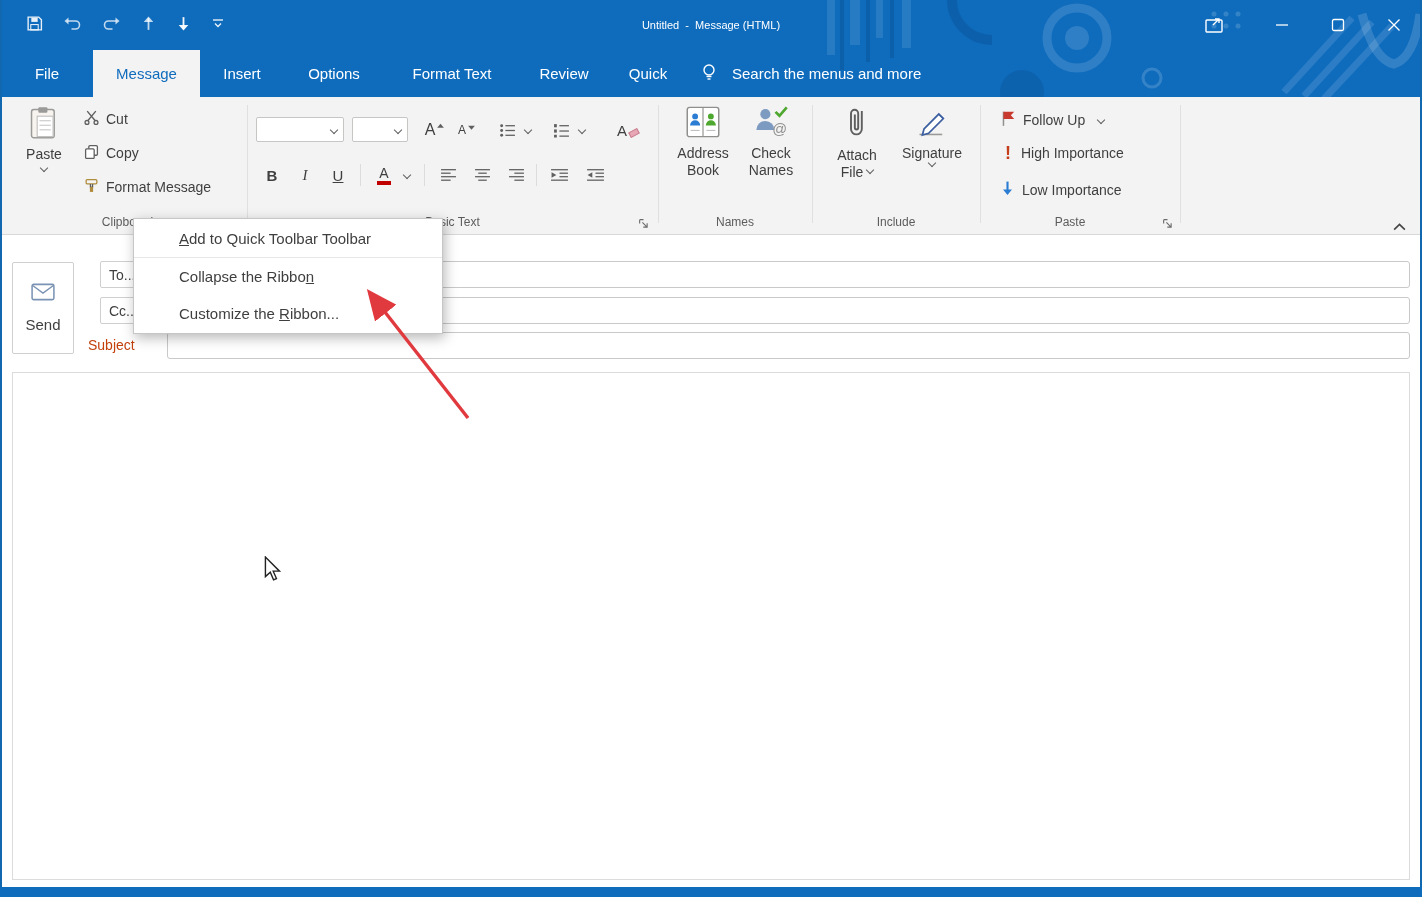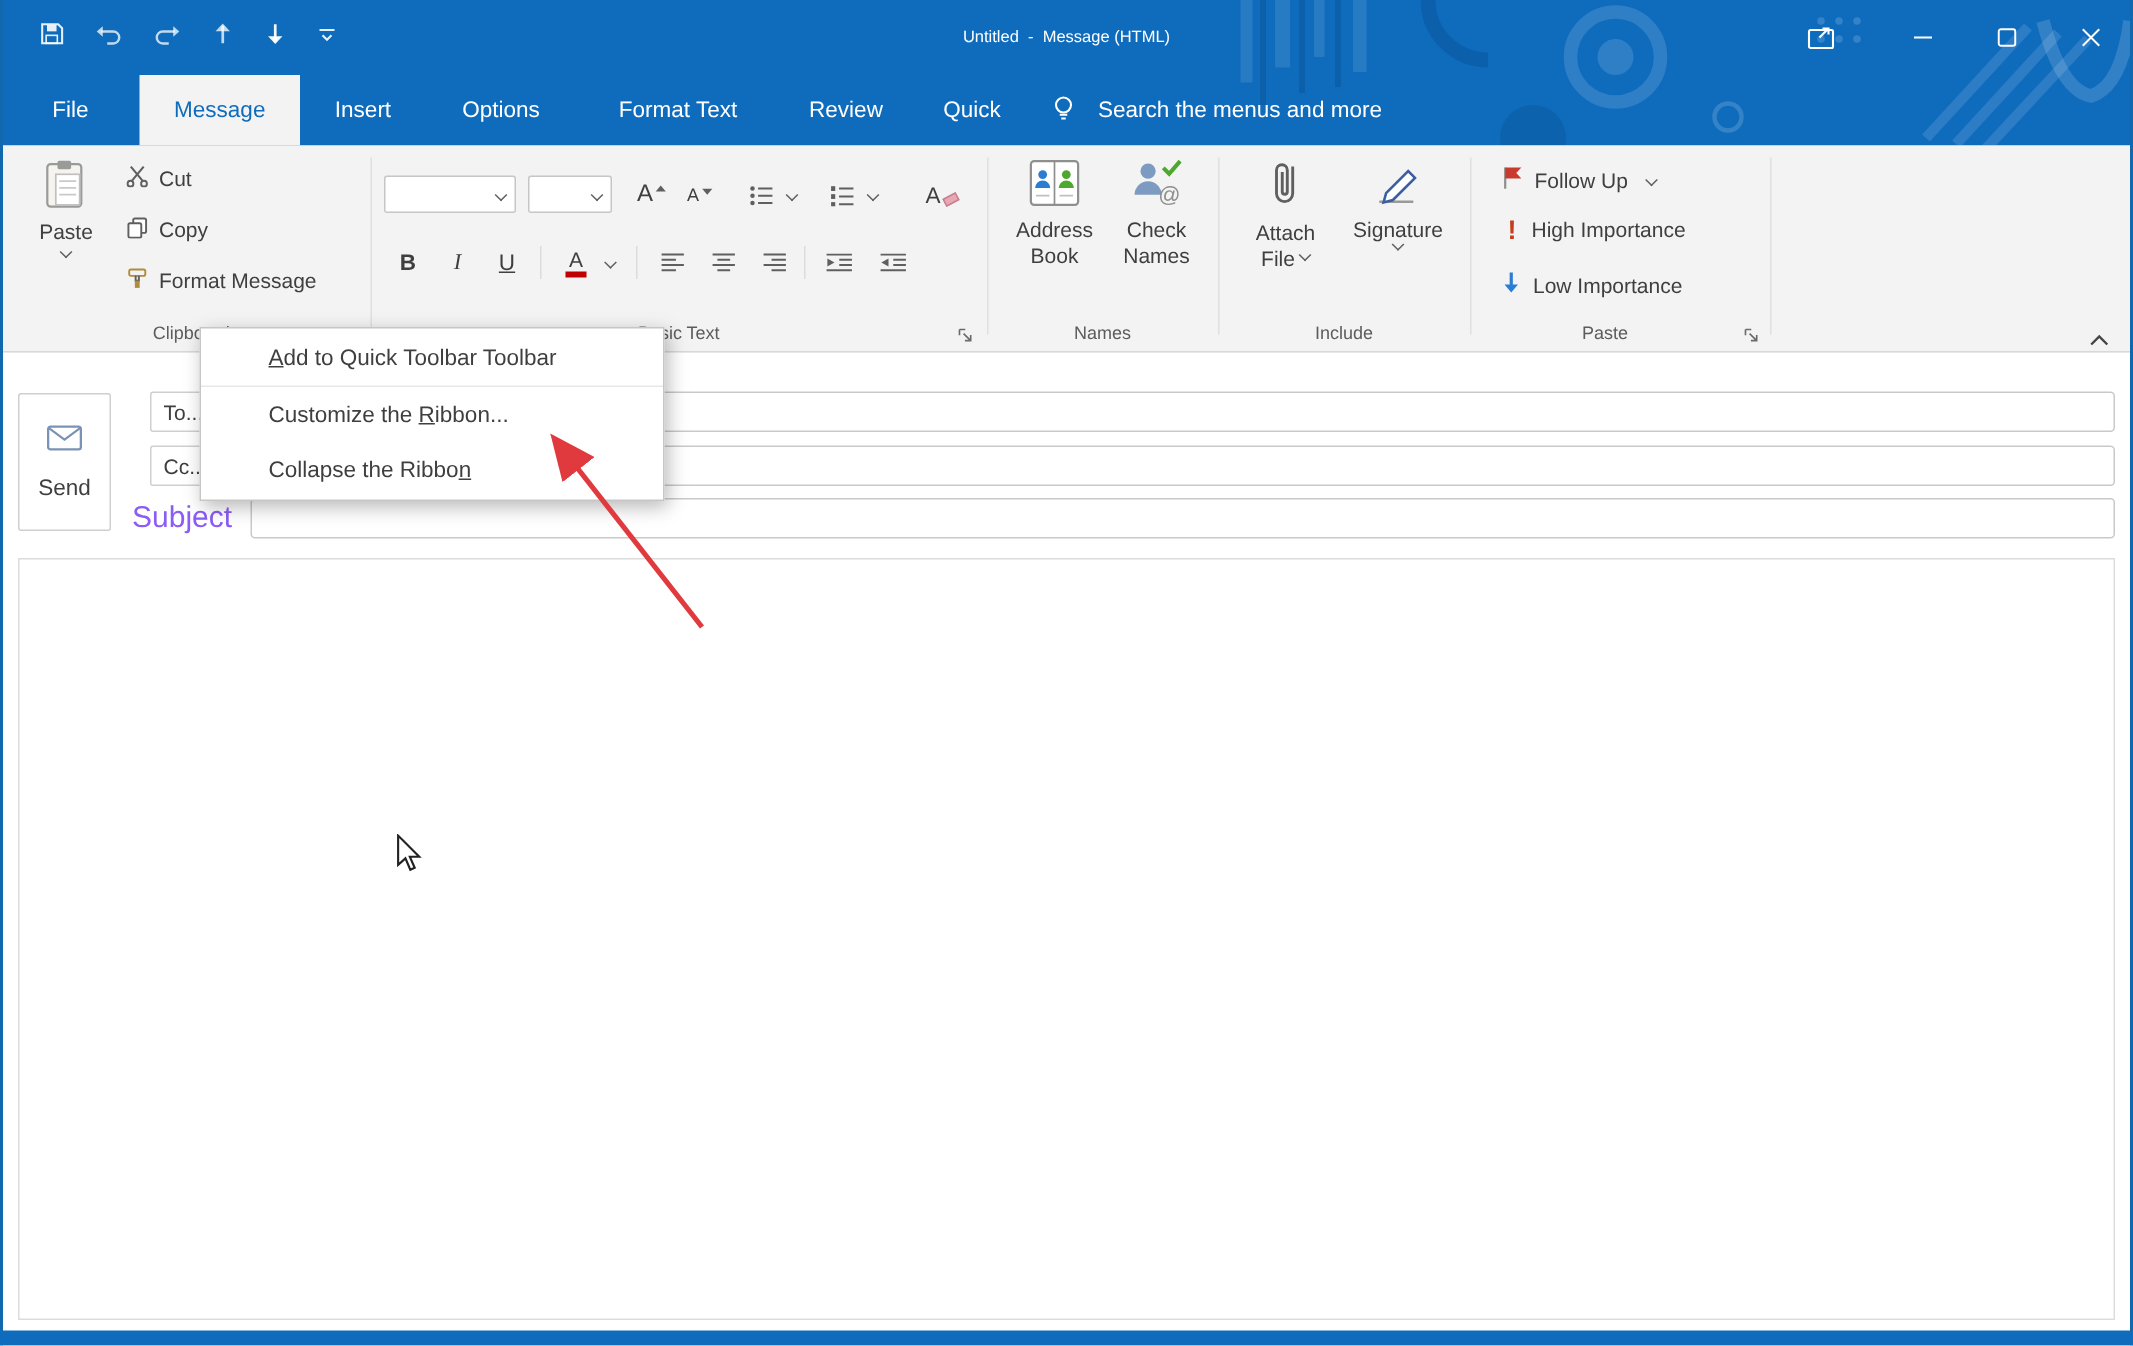--- a/index.html
+++ b/index.html
@@ -31,21 +31,21 @@
   .chev.up-off { margin-top:-4px; }
   .combo { position:absolute; height:25px; background:#ffffff; border:1px solid #c6c6c4; border-radius:2px; display:flex; align-items:center; justify-content:space-between; padding:0 6px; }
   .sbtn { position:absolute; height:26px; display:flex; align-items:center; justify-content:center; }
   .launcher { position:absolute; }
   .fontA { font-size:15px; color:#3f3f3f; }
 
   
   .send-btn { position:absolute; left:12px; top:262px; width:62px; height:92px; border:1px solid #cfcfcf; border-radius:2px; background:#ffffff; display:flex; flex-direction:column; align-items:center; justify-content:center; gap:12px; font-size:15px; color:#3f3f3f; }
   .addr-btn { position:absolute; left:100px; width:62px; height:27px; border:1px solid #cfcfcf; border-radius:2px; background:#ffffff; font-size:14px; color:#3f3f3f; display:flex; align-items:center; padding-left:8px; }
   .addr-field { position:absolute; left:167px; width:1243px; height:27px; border:1px solid #c9c9c9; border-radius:3px; background:#ffffff; font-size:14px; padding:0 8px; font-family:"Liberation Sans",sans-serif; }
-  .subject-label { position:absolute; left:88px; top:332px; height:27px; line-height:27px; font-size:20px; color:#8b5cf6; }
+  .subject-label { position:absolute; left:88px; top:332px; height:27px; line-height:27px; font-size:14px; color:#c2410c; }
   .body-area { position:absolute; left:12px; top:372px; width:1398px; height:508px; border:1px solid #dcdcdc; background:#ffffff; font-family:"Liberation Sans",sans-serif; font-size:14px; padding:6px; resize:none; }
 
   
   .ctx-menu { position:absolute; left:133px; top:218px; width:310px; background:#ffffff; border:1px solid #c6c6c6; box-shadow:2px 4px 12px rgba(0,0,0,.28); z-index:10; padding:1px 0; }
   .ctx-item { height:37px; line-height:37px; padding-left:45px; font-size:15px; color:#3f3f3f; white-space:nowrap; }
   .ctx-div { height:1px; background:#e7e7e7; }
   .accel { text-decoration:underline; }
 
   .edge { position:absolute; top:0; width:2px; height:897px; background:#1268ae; z-index:6; }
   .bottom-strip { position:absolute; left:0; bottom:0; width:1422px; height:10px; background:#0f6cbd; z-index:6; }
@@ -461,22 +461,22 @@
   <div class="addr-btn" style="top:297px;">Cc...</div>
   <input class="addr-field" style="top: 297px;" value="">
   <div class="subject-label">Subject</div>
   <input class="addr-field" style="top: 332px;" value="">
 
   <textarea class="body-area" style=""></textarea>
 
   <div class="ctx-menu">
     <div class="ctx-item"><span></span><span class="accel">A</span><span>dd to Quick Toolbar Toolbar</span></div>
     <div class="ctx-div"></div>
+    <div class="ctx-item"><span>Collapse the Ribbo</span><span class="accel">n</span><span></span></div>
     <div class="ctx-item"><span>Customize the </span><span class="accel">R</span><span>ibbon...</span></div>
-    <div class="ctx-item"><span>Collapse the Ribbo</span><span class="accel">n</span><span></span></div>
   </div>
 
   <svg class="abs" style="left:350px; top:275px; z-index:11;" width="140" height="160" viewBox="0 0 140 160">
     <defs>
       <marker id="arrowhead" markerWidth="9" markerHeight="8" refX="7.5" refY="4" orient="auto">
         <polygon points="0 0, 9 4, 0 8" fill="#e0393e"></polygon>
       </marker>
     </defs>
     <line x1="118" y1="143" x2="20" y2="18" stroke="#e0393e" stroke-width="3.4" marker-end="url(#arrowhead)"></line>
   </svg>

